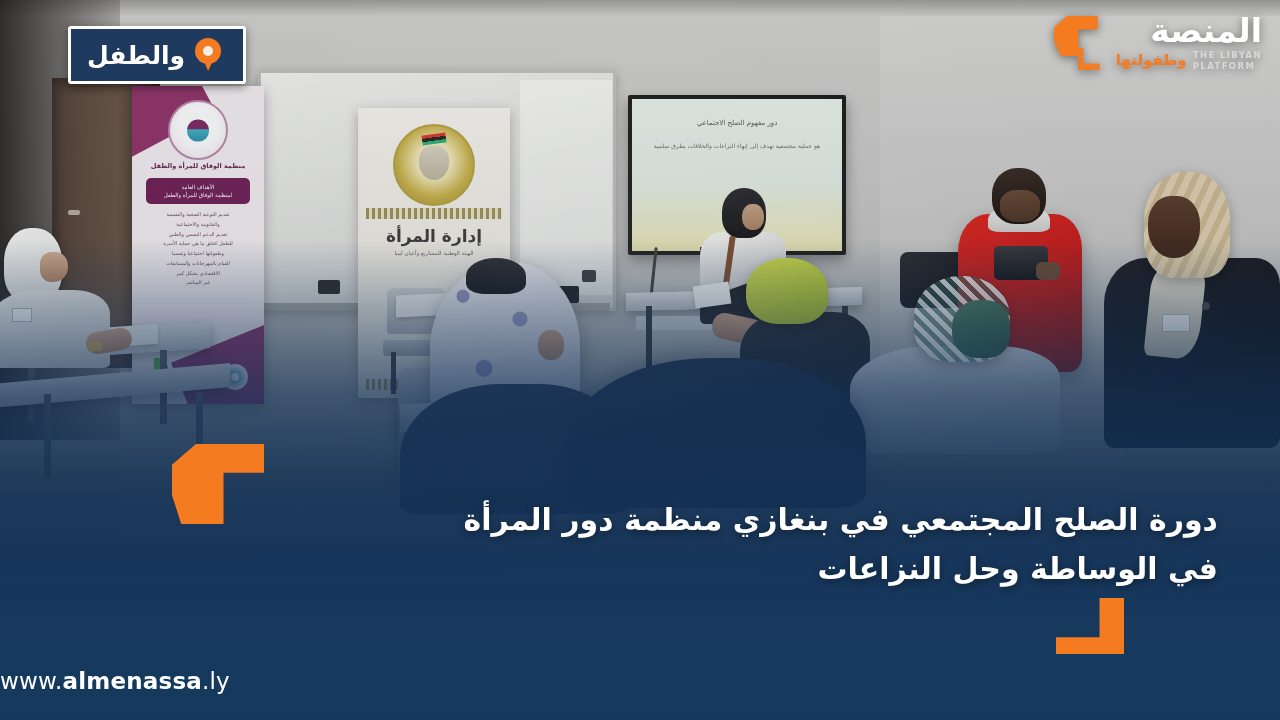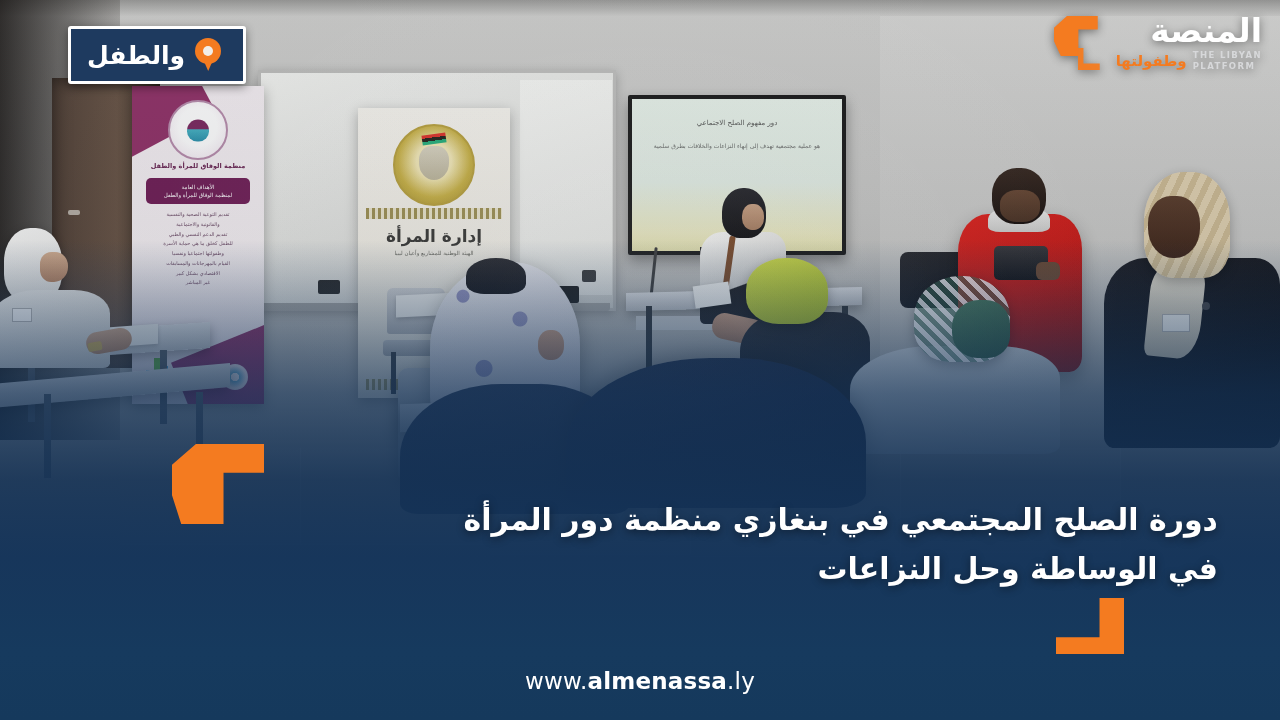--- a/index.html
+++ b/index.html
@@ -542,21 +542,21 @@
     background:#f47b20; clip-path: polygon(0 0, 100% 0, 50% 100%);
   }
   .pin-hole {
     position:absolute; left:8px; top:8px; width:10px; height:10px;
     background:#f2eee8; border-radius:50%;
   }
 
   
   .logo {
     position:absolute; right:18px; top:14px;
-    display:flex; align-items:center; gap:6px;
+    display:flex; gap:6px;
     filter: drop-shadow(0 2px 5px rgba(0,0,0,.45));
   }
   .logo-text-wrap { text-align:right; line-height:1; }
   .logo-ar {
     color:#ffffff; font-size:33px; font-weight:bold; letter-spacing:-1px;
     display:block;
   }
   .logo-sub-row {
     display:flex; align-items:center; justify-content:flex-end; gap:6px; margin-top:3px;
   }
@@ -598,21 +598,21 @@
   .bracket-right {
     position:absolute; left:1056px; top:598px; width:68px; height:56px;
     background:#f47b20;
     clip-path: polygon(0 70%, 64% 70%, 64% 0, 100% 0, 100% 100%, 0 100%);
     filter: drop-shadow(0 3px 8px rgba(0,0,0,.35));
   }
 
   
   .site-url {
     position:absolute; left:0; right:0; bottom:26px;
-    text-align:center; direction:ltr;
+    direction:ltr;
     color:#ffffff; font-size:23px; letter-spacing:.2px;
   }
   .site-url b { font-weight:bold; }
   .site-url .thin { font-weight:normal; }
 </style>
 </head>
 <body>
 
 <div class="stage">
 

